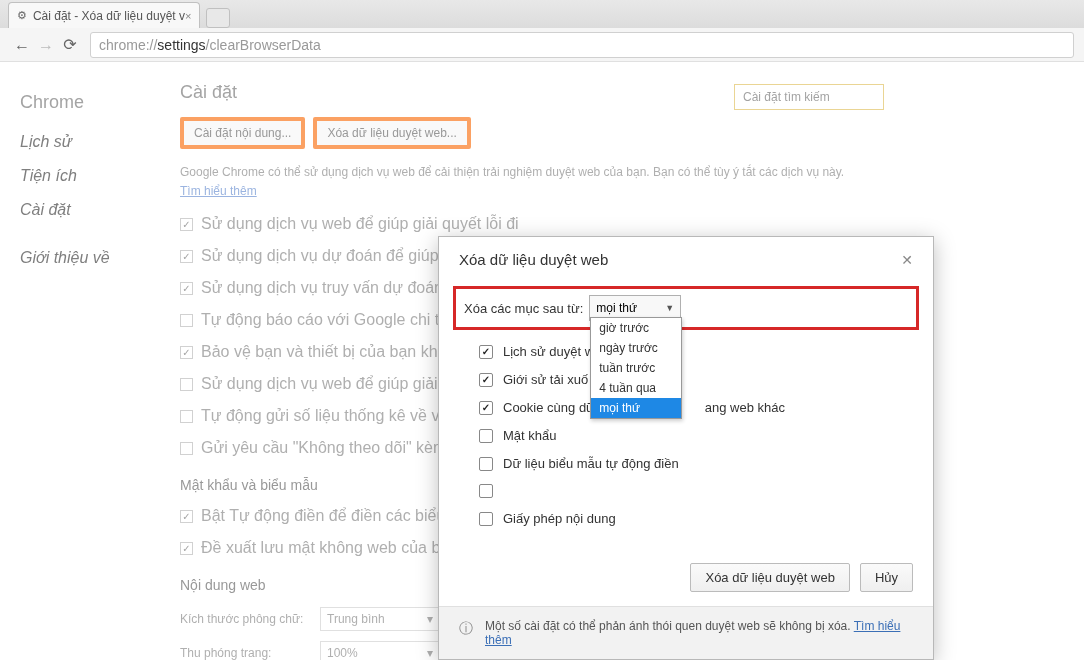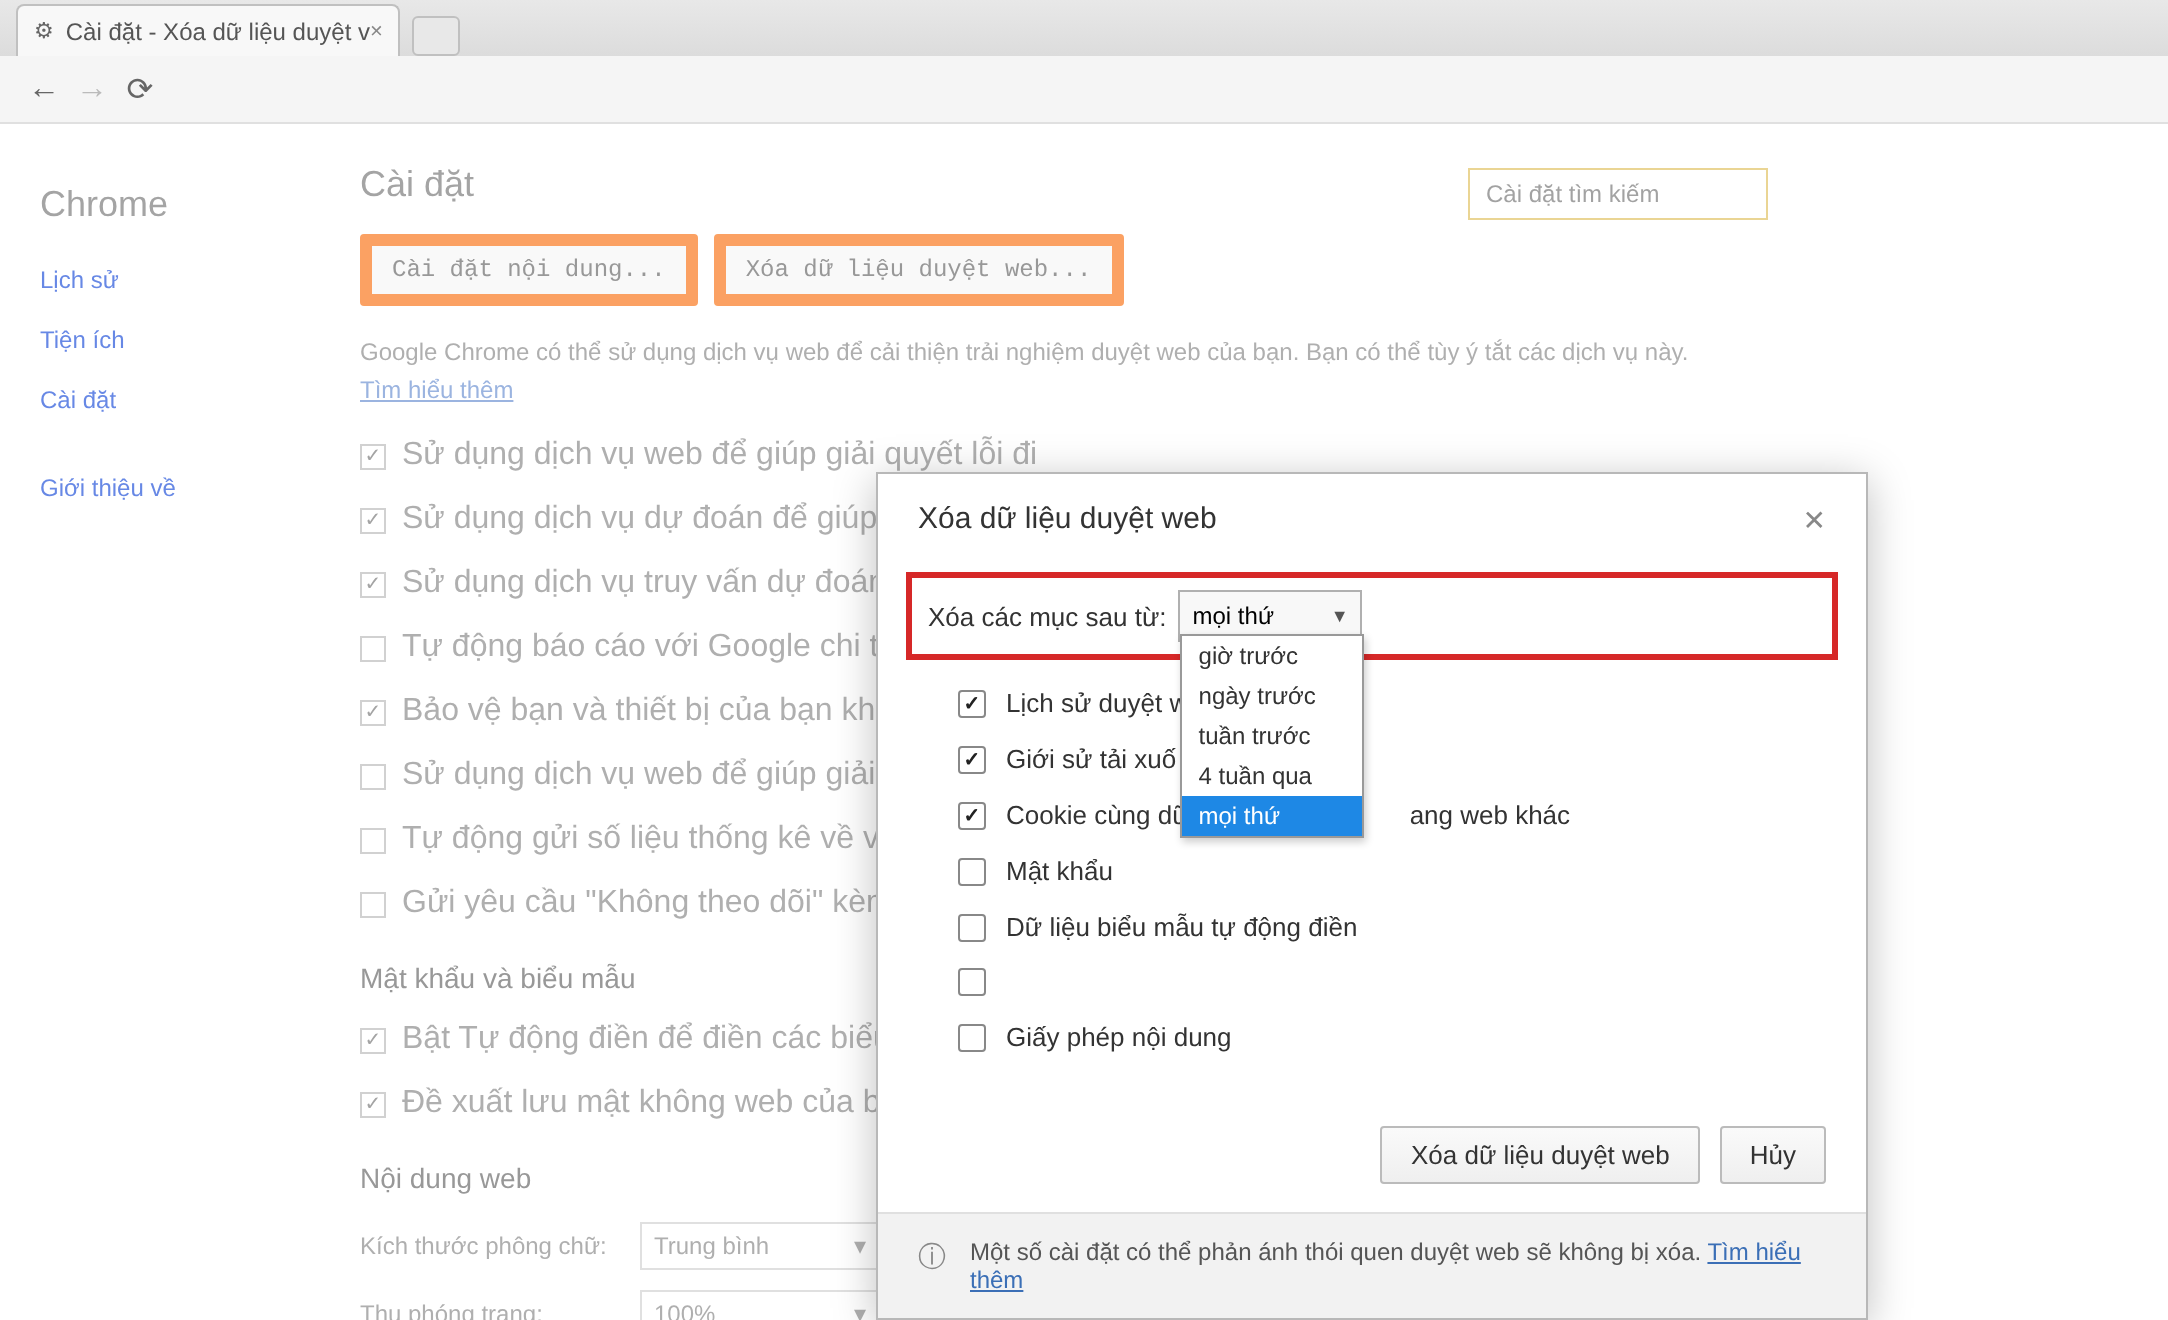--- a/index.html
+++ b/index.html
@@ -14,25 +14,25 @@
 .nav-btn{width:24px;height:24px;border:none;background:none;color:#666;font-size:16px;cursor:pointer;display:flex;align-items:center;justify-content:center;}
 .nav-btn.disabled{color:#bbb;}
 .url-box{flex:1;height:26px;border:1px solid #d0d0d0;border-radius:3px;margin-left:8px;display:flex;align-items:center;padding:0 8px;background:#fff;}
 .url-text{font-size:14px;color:#999;}
 .url-text .path{color:#333;}
 .content-area{position:relative;height:598px;background:#fff;}
 .backdrop{position:absolute;inset:0;background:rgba(255,255,255,0.6);filter:blur(0);opacity:0.55;pointer-events:none;}
 .bg-page{position:absolute;inset:0;padding:20px 20px;display:flex;}
 .bg-sidebar{width:140px;padding-top:10px;}
 .bg-sidebar h2{font-size:18px;font-weight:400;color:#777;margin-bottom:20px;}
-.bg-sidebar .nav-item{font-size:12px;color:#1d4ed8;margin-bottom:16px;cursor:pointer;}
+.bg-sidebar .nav-item{font-size:16px;color:#404040;margin-bottom:16px;cursor:pointer;font-style:italic;}
 .bg-main{flex:1;padding-left:20px;max-width:700px;}
 .bg-main h2{font-size:18px;font-weight:400;color:#777;margin-bottom:14px;}
 .bg-row{display:flex;gap:8px;margin-bottom:14px;}
-.bg-btn{padding:5px 10px;border:6px solid #f97316;background:#f6f6f6;font-size:12px;color:#666;border-radius:2px;font-family:Liberation Mono, monospace;}
+.bg-btn{padding:5px 10px;border:4px solid #f97316;background:#f6f6f6;font-size:12px;color:#666;border-radius:2px;}
 .bg-desc{font-size:12px;color:#888;line-height:1.6;margin-bottom:14px;}
 .bg-desc a{color:#6a8fd0;}
 .bg-check{font-size:16px;color:#888;margin-bottom:14px;display:flex;align-items:center;}
 .bg-check .cb{width:13px;height:13px;border:1px solid #bbb;margin-right:8px;background:#fff;display:inline-flex;align-items:center;justify-content:center;font-size:10px;color:#777;}
 .bg-check .cb.on::after{content:"✓";}
 .bg-section-h{font-size:14px;color:#666;margin:20px 0 14px;}
 .bg-search{position:absolute;right:200px;top:22px;width:150px;height:26px;border:1px solid #e0c060;padding:0 8px;font-size:12px;color:#aaa;}
 .bg-formrow{display:flex;align-items:center;font-size:12px;color:#888;margin-bottom:10px;}
 .bg-formrow .lbl{width:140px;}
 .bg-formrow .sel{width:120px;height:24px;border:1px solid #d0d0d0;padding:0 6px;display:flex;align-items:center;justify-content:space-between;}
@@ -68,20 +68,25 @@
       <span class="gear-icon">⚙</span>
       <span>Cài đặt - Xóa dữ liệu duyệt v</span>
       <span class="close-x">×</span>
     </div>
     <div class="new-tab"></div>
   </div>
   <div class="addr-bar">
     <button class="nav-btn">←</button>
     <button class="nav-btn disabled">→</button>
     <button class="nav-btn">⟳</button>
+    <div class="url-box">
+      <span class="url-text">
+        <span>chrome://</span><span class="path">settings</span><span>/clearBrowserData</span>
+      </span>
+    </div>
   </div>
 </div>
 
 <div class="content-area">
   <div class="bg-page">
     <div class="bg-sidebar">
       <h2>Chrome</h2>
       <div class="nav-item">Lịch sử</div>
       <div class="nav-item">Tiện ích</div>
       <div class="nav-item">Cài đặt</div>

